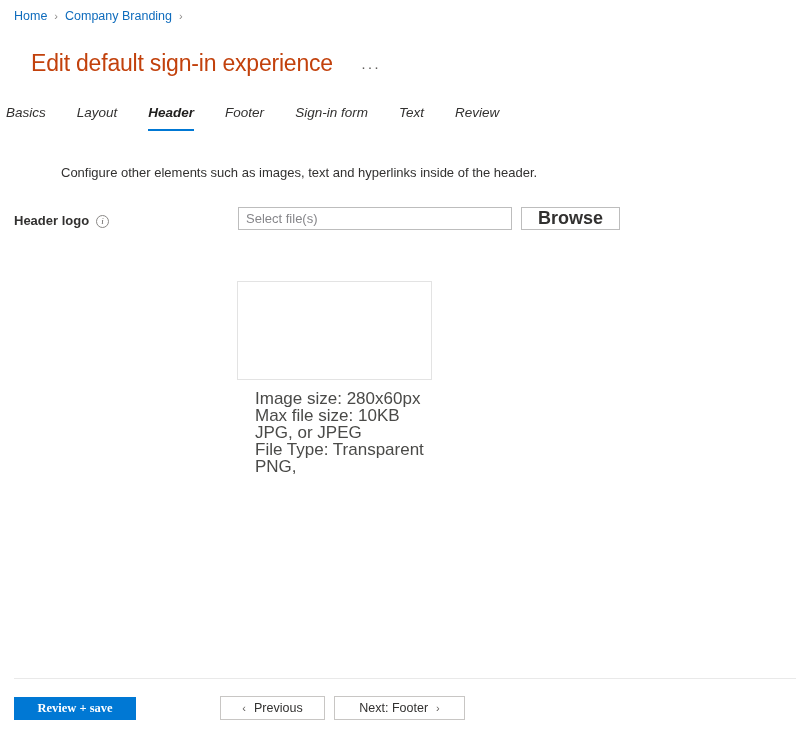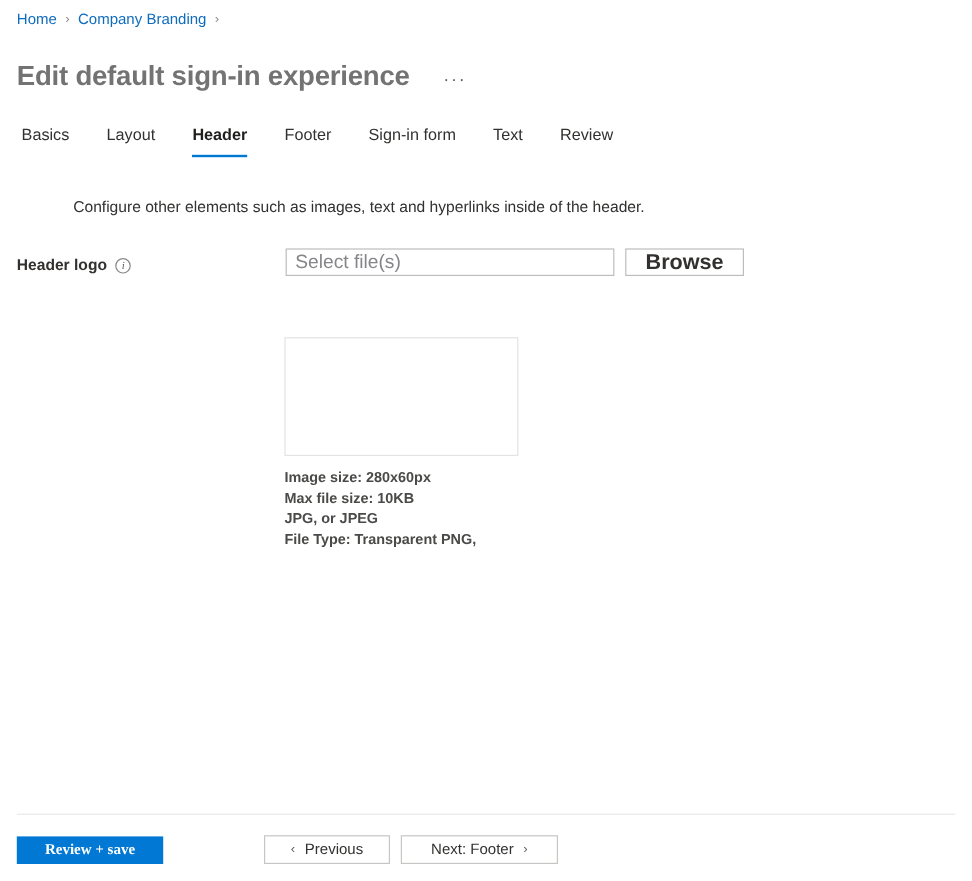--- a/index.html
+++ b/index.html
@@ -43,45 +43,47 @@
   
   .title-row {
     position: absolute;
     left: 14px;
     top: 33px;
     display: flex;
     align-items: center;
   }
   .page-title {
     font-size: 23px;
-    font-weight: 700;
-    color: #737373;
+    font-weight: 400;
+    color: #c2410c;
     letter-spacing: -0.2px;
     line-height: 30px;
     white-space: nowrap;
+    margin-left: 17px;
   }
   .ellipsis-btn {
     margin-left: 24px;
     margin-top: 8px;
     font-size: 15px;
     color: #605e5c;
     letter-spacing: 1.5px;
     cursor: pointer;
     line-height: 10px;
     padding: 3px 4px;
     user-select: none;
   }
 
   
   .tabs {
     position: absolute;
-    left: 18px;
+    left: 6px;
     top: 104px;
     display: flex;
     align-items: flex-start;
+    font-style: italic;
   }
   .tab {
     position: relative;
     font-size: 13.5px;
     color: #323130;
     padding: 0 0 9px 0;
     margin-right: 31px;
     cursor: pointer;
     white-space: nowrap;
     line-height: 18px;
@@ -144,21 +146,21 @@
 
   .file-input {
     position: absolute;
     left: 238px;
     top: 207px;
     width: 274px;
     height: 23px;
     border: 1px solid #bdbdbd;
     background: #ffffff;
     font-family: "Liberation Sans", sans-serif;
-    font-size: 16px;
+    font-size: 13px;
     color: #323130;
     padding: 0 7px;
     outline: none;
   }
   .file-input::placeholder { color: #86868a; }
 
   .browse-btn {
     position: absolute;
     left: 521px;
     top: 207px;
@@ -180,27 +182,26 @@
     left: 237px;
     top: 281px;
     width: 195px;
     height: 99px;
     border: 1px solid #e3e3e3;
     background: #ffffff;
   }
 
   .helper-text {
     position: absolute;
-    left: 237px;
+    left: 255px;
     top: 390px;
-    font-size: 12px;
+    font-size: 17px;
     color: #4a4a48;
     line-height: 17px;
     width: 175px;
-    font-weight: bold;
   }
 
   
   .footer-divider {
     position: absolute;
     left: 14px;
     top: 678px;
     width: 782px;
     height: 1px;
     background: #e9e9e9;

